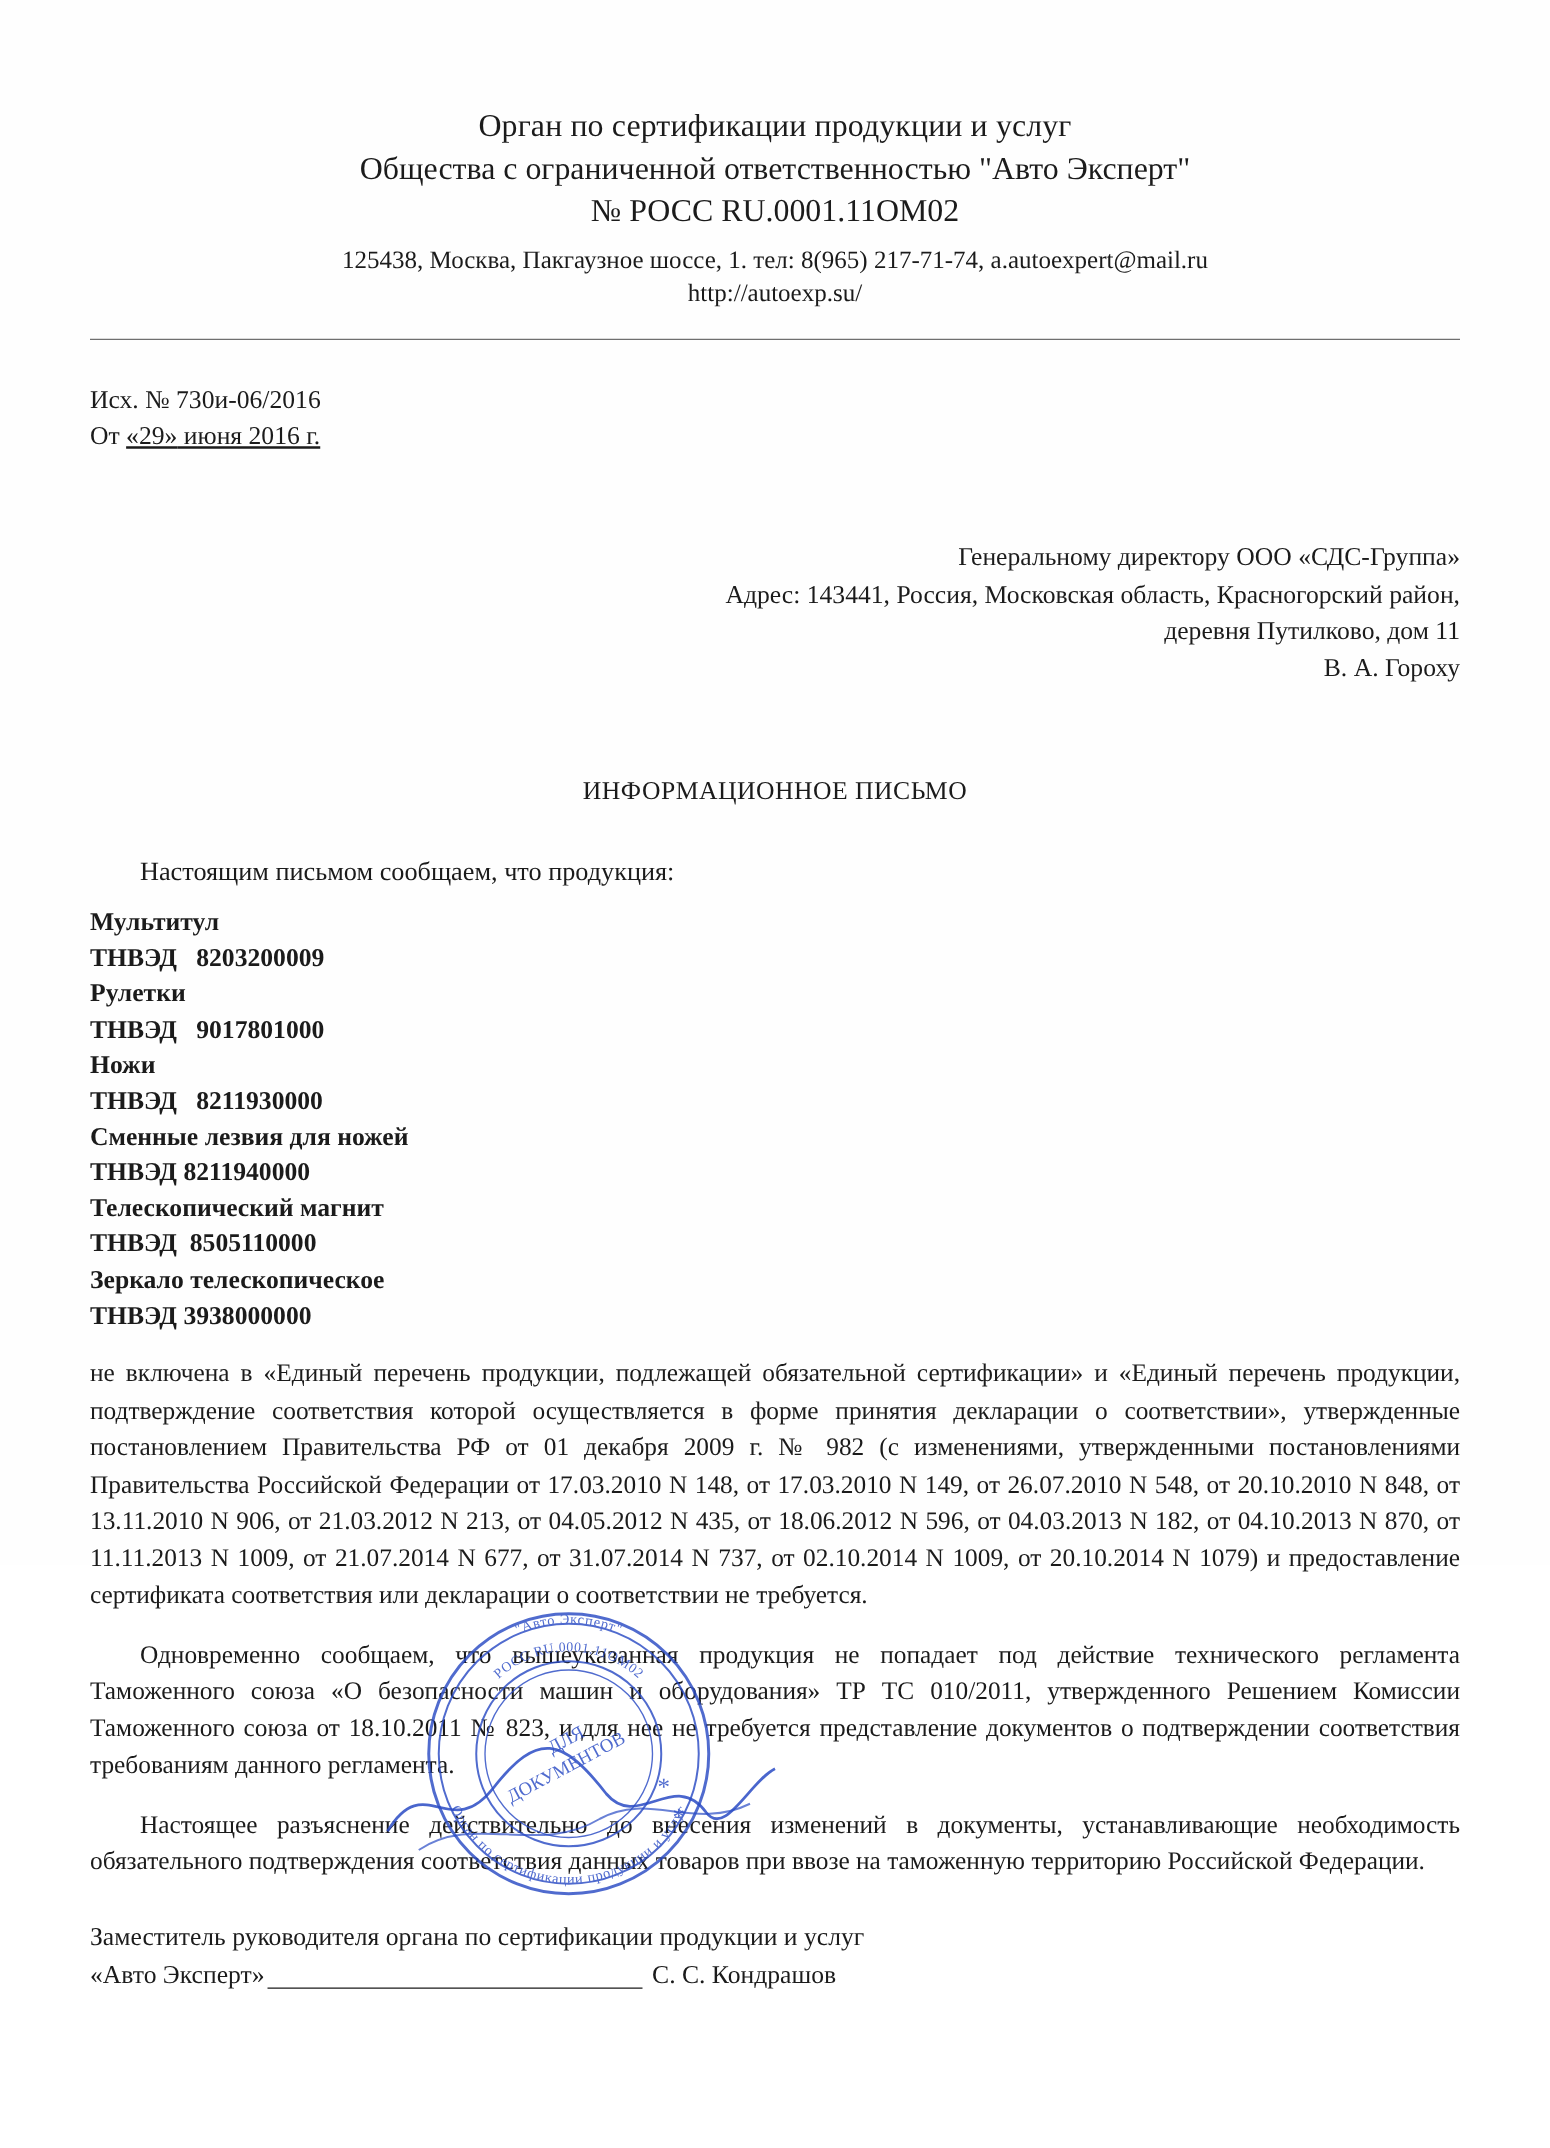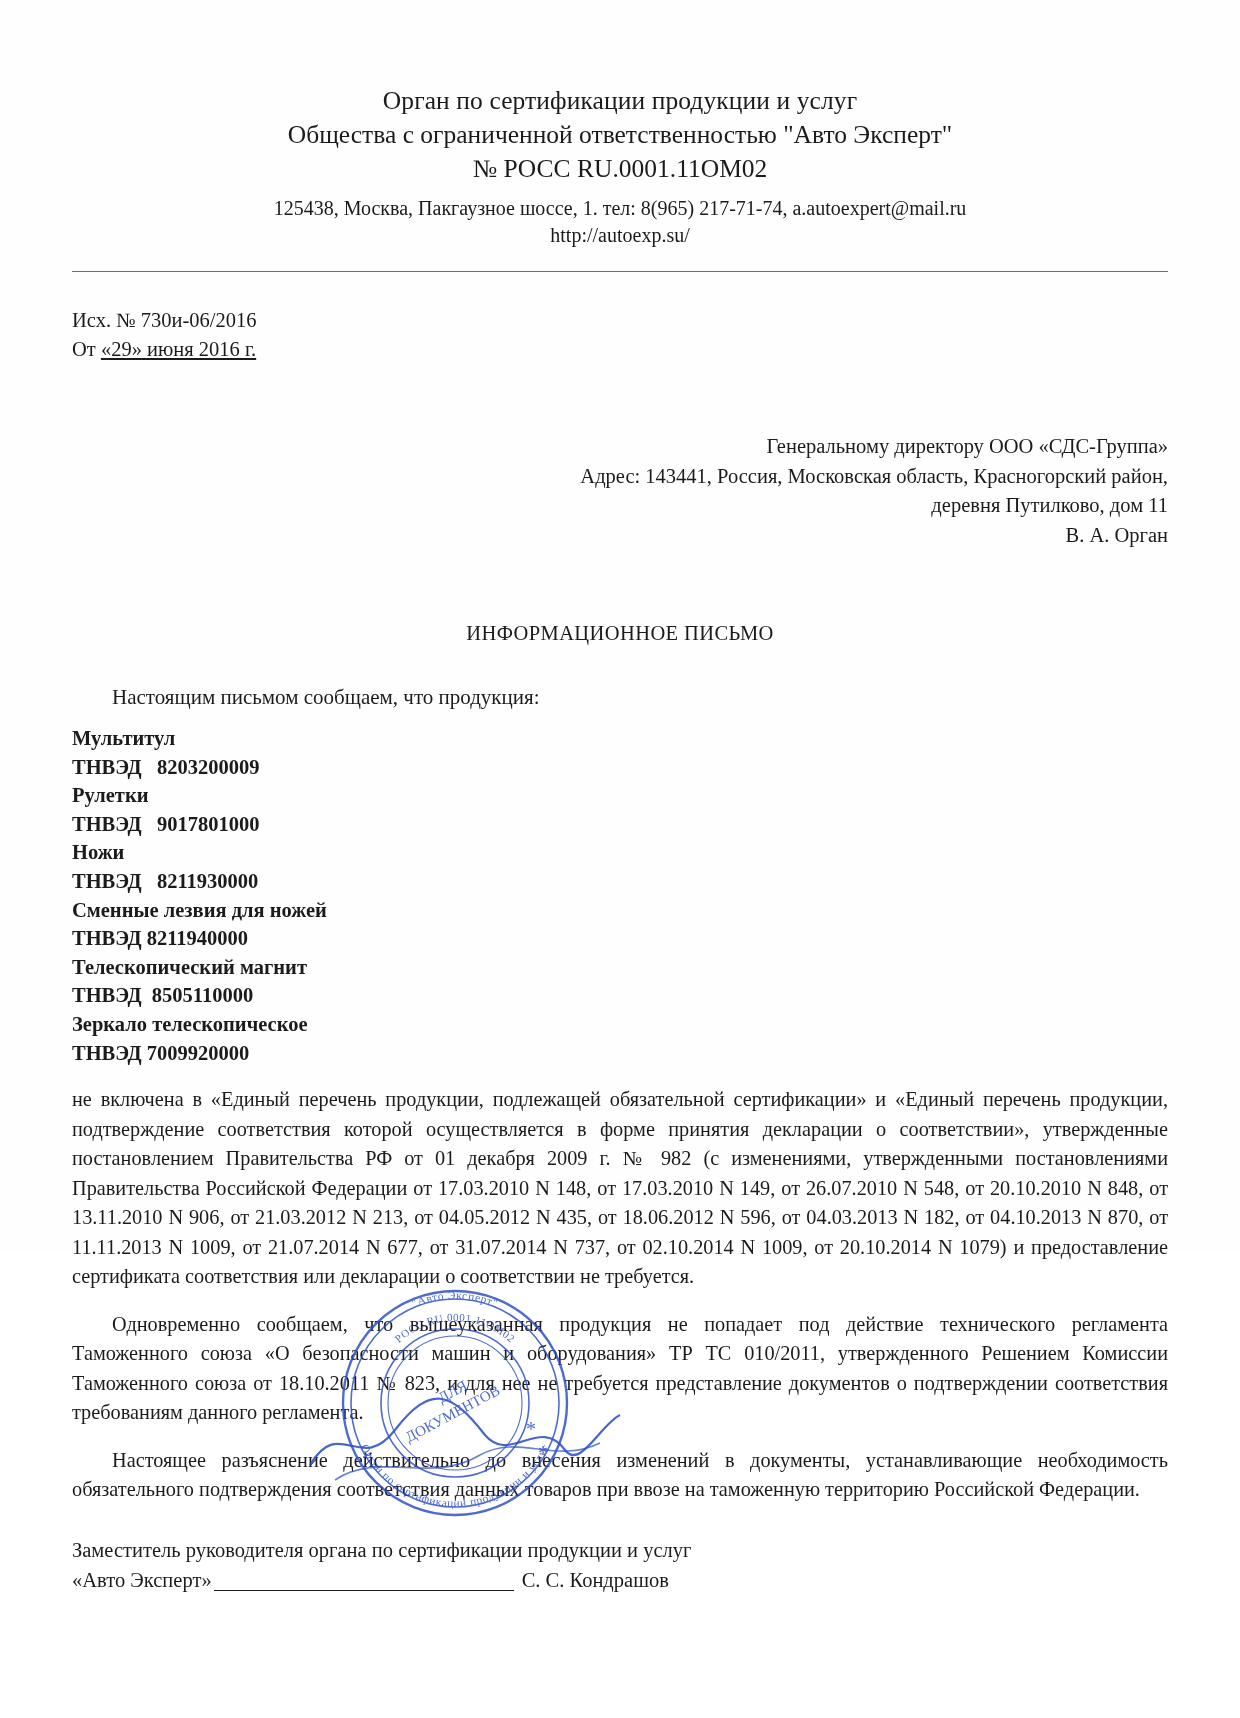--- a/index.html
+++ b/index.html
@@ -184,40 +184,40 @@
 
     <div class="outgoing">
       <div>Исх. № 730и-06/2016</div>
       <div><span>От </span><span class="u">«29»</span><span class="u"> июня 2016 г.</span></div>
     </div>
 
     <div class="addressee">
       <div>Генеральному директору ООО «СДС-Группа»</div>
       <div>Адрес: 143441, Россия, Московская область, Красногорский район,</div>
       <div>деревня Путилково, дом 11</div>
-      <div>В. А. Орган</div>
+      <div>В. А. Гороху</div>
     </div>
 
     <div class="doc-title">ИНФОРМАЦИОННОЕ ПИСЬМО</div>
 
     <div class="intro">Настоящим письмом сообщаем, что продукция:</div>
 
     <div class="products">
       <div>Мультитул</div>
       <div>ТНВЭД   8203200009</div>
       <div>Рулетки</div>
       <div>ТНВЭД   9017801000</div>
       <div>Ножи</div>
       <div>ТНВЭД   8211930000</div>
       <div>Сменные лезвия для ножей</div>
       <div>ТНВЭД 8211940000</div>
       <div>Телескопический магнит</div>
       <div>ТНВЭД  8505110000</div>
       <div>Зеркало телескопическое</div>
-      <div>ТНВЭД 7009920000</div>
+      <div>ТНВЭД 3938000000</div>
     </div>
 
     <div class="para">не включена в «Единый перечень продукции, подлежащей обязательной сертификации» и «Единый перечень продукции, подтверждение соответствия которой осуществляется в форме принятия декларации о соответствии», утвержденные постановлением Правительства РФ от 01 декабря 2009 г. № 982 (с изменениями, утвержденными постановлениями Правительства Российской Федерации от 17.03.2010 N 148, от 17.03.2010 N 149, от 26.07.2010 N 548, от 20.10.2010 N 848, от 13.11.2010 N 906, от 21.03.2012 N 213, от 04.05.2012 N 435, от 18.06.2012 N 596, от 04.03.2013 N 182, от 04.10.2013 N 870, от 11.11.2013 N 1009, от 21.07.2014 N 677, от 31.07.2014 N 737, от 02.10.2014 N 1009, от 20.10.2014 N 1079) и предоставление сертификата соответствия или декларации о соответствии не требуется.</div>
     <div class="para indent">Одновременно сообщаем, что вышеуказанная продукция не попадает под действие технического регламента Таможенного союза «О безопасности машин и оборудования» ТР ТС 010/2011, утвержденного Решением Комиссии Таможенного союза от 18.10.2011 № 823,  и для нее не требуется представление документов о подтверждении соответствия требованиям данного регламента.</div>
     <div class="para indent">Настоящее разъяснение действительно до внесения изменений в документы, устанавливающие необходимость обязательного подтверждения соответствия данных товаров при ввозе на таможенную территорию Российской Федерации.</div>
 
     <div class="sign-block">
       <div>Заместитель руководителя органа по сертификации продукции и услуг</div>
       <div class="sign-row">
         <span class="lead">«Авто Эксперт»</span>

